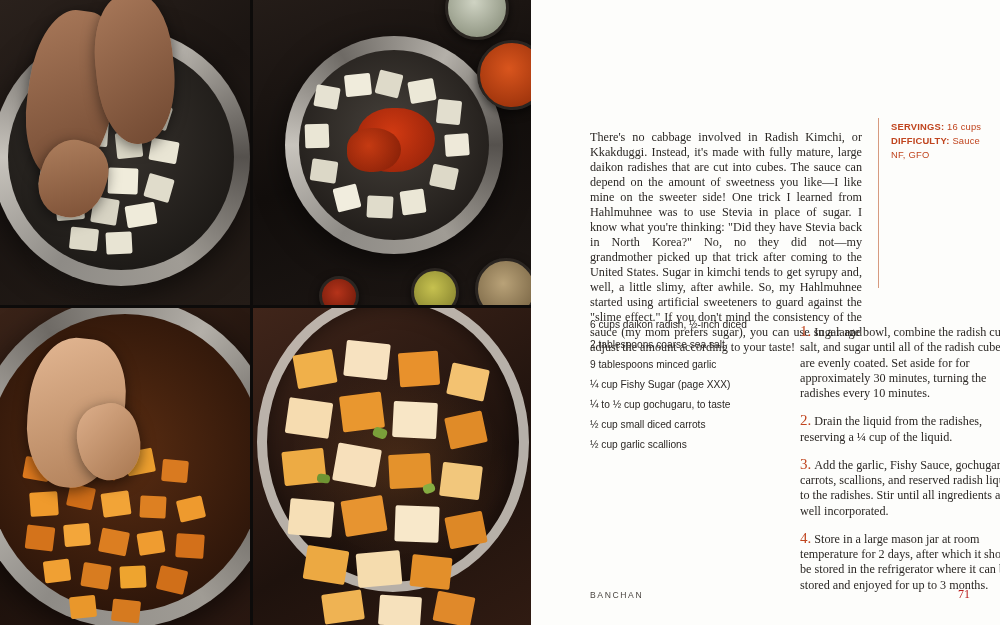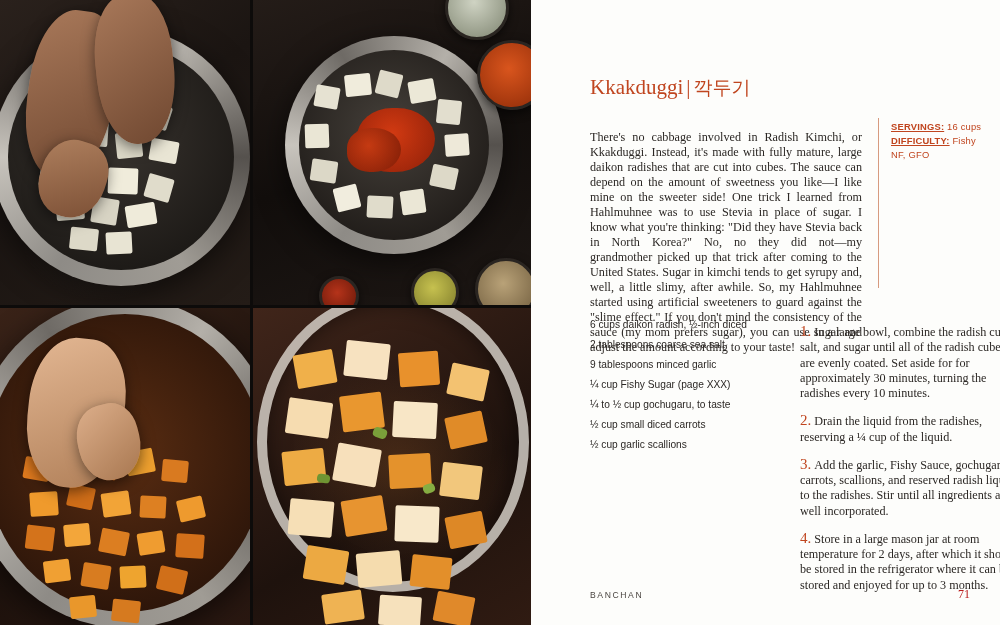--- a/index.html
+++ b/index.html
@@ -128,21 +128,21 @@
     font-size: 12.2px; line-height: 15.0px; color: #2b2724;
     text-align: justify;
   }
 
   .meta {
     position: absolute; left: 331px; top: 120px; width: 125px;
     font-family: "Liberation Sans", sans-serif;
     font-size: 9.4px; line-height: 14px; color: #c0451f;
     letter-spacing: 0.2px;
   }
-  .meta b { font-weight: 700; text-decoration: underline; }
+  .meta b { font-weight: 700; }
   .meta .ln { white-space: nowrap; }
 
   .vrule {
     position: absolute; left: 318px; top: 118px;
     width: 1px; height: 170px; background: #d79a7f;
   }
 
   .ingredients {
     position: absolute; left: 30px; top: 318px; width: 190px;
     font-family: "Liberation Sans", sans-serif;
@@ -288,33 +288,30 @@
       <div class="cube" style="left:120px;top:120px;width:14px;height:10px;background:#7aa03a;transform:rotate(20deg);border-radius:4px;"></div>
       <div class="cube" style="left:170px;top:176px;width:12px;height:9px;background:#86ad42;transform:rotate(-18deg);border-radius:4px;"></div>
       <div class="cube" style="left:64px;top:166px;width:13px;height:9px;background:#6f9533;transform:rotate(8deg);border-radius:4px;"></div>
     </div>
   </div>
 
   <div class="recipe">
     <div class="r-inner">
 
 
-      <div class="subtitle">
-        <span>Kkakduggi</span><span class="sep">|</span><span class="kr">깍두기</span>
-      </div>
 
       <p class="headnote">There's no cabbage involved in Radish Kimchi, or Kkakduggi. Instead, it's made with fully mature, large daikon radishes that are cut into cubes. The sauce can depend on the amount of sweetness you like—I like mine on the sweeter side! One trick I learned from Hahlmuhnee was to use Stevia in place of sugar. I know what you're thinking: "Did they have Stevia back in North Korea?" No, no they did not—my grandmother picked up that trick after coming to the United States. Sugar in kimchi tends to get syrupy and, well, a little slimy, after awhile. So, my Hahlmuhnee started using artificial sweeteners to guard against the "slime effect." If you don't mind the consistency of the sauce (my mom prefers sugar), you can use sugar and adjust the amount according to your taste!</p>
 
       <div class="vrule"></div>
 
       <div class="meta">
         <div class="ln"><b>SERVINGS:</b>
           <span>16 cups</span></div>
         <div class="ln"><b>DIFFICULTY:</b>
-          <span>Fishy</span></div>
+          <span>Sauce</span></div>
         <div class="ln">NF, GFO</div>
       </div>
 
       <div class="ingredients">
         <ul>
           <li>6 cups daikon radish, ½-inch diced</li>
           <li>2 tablespoons coarse sea salt</li>
           <li>9 tablespoons minced garlic</li>
           <li>¼ cup Fishy Sugar (page XXX)</li>
           <li>¼ to ½ cup gochugaru, to taste</li>

